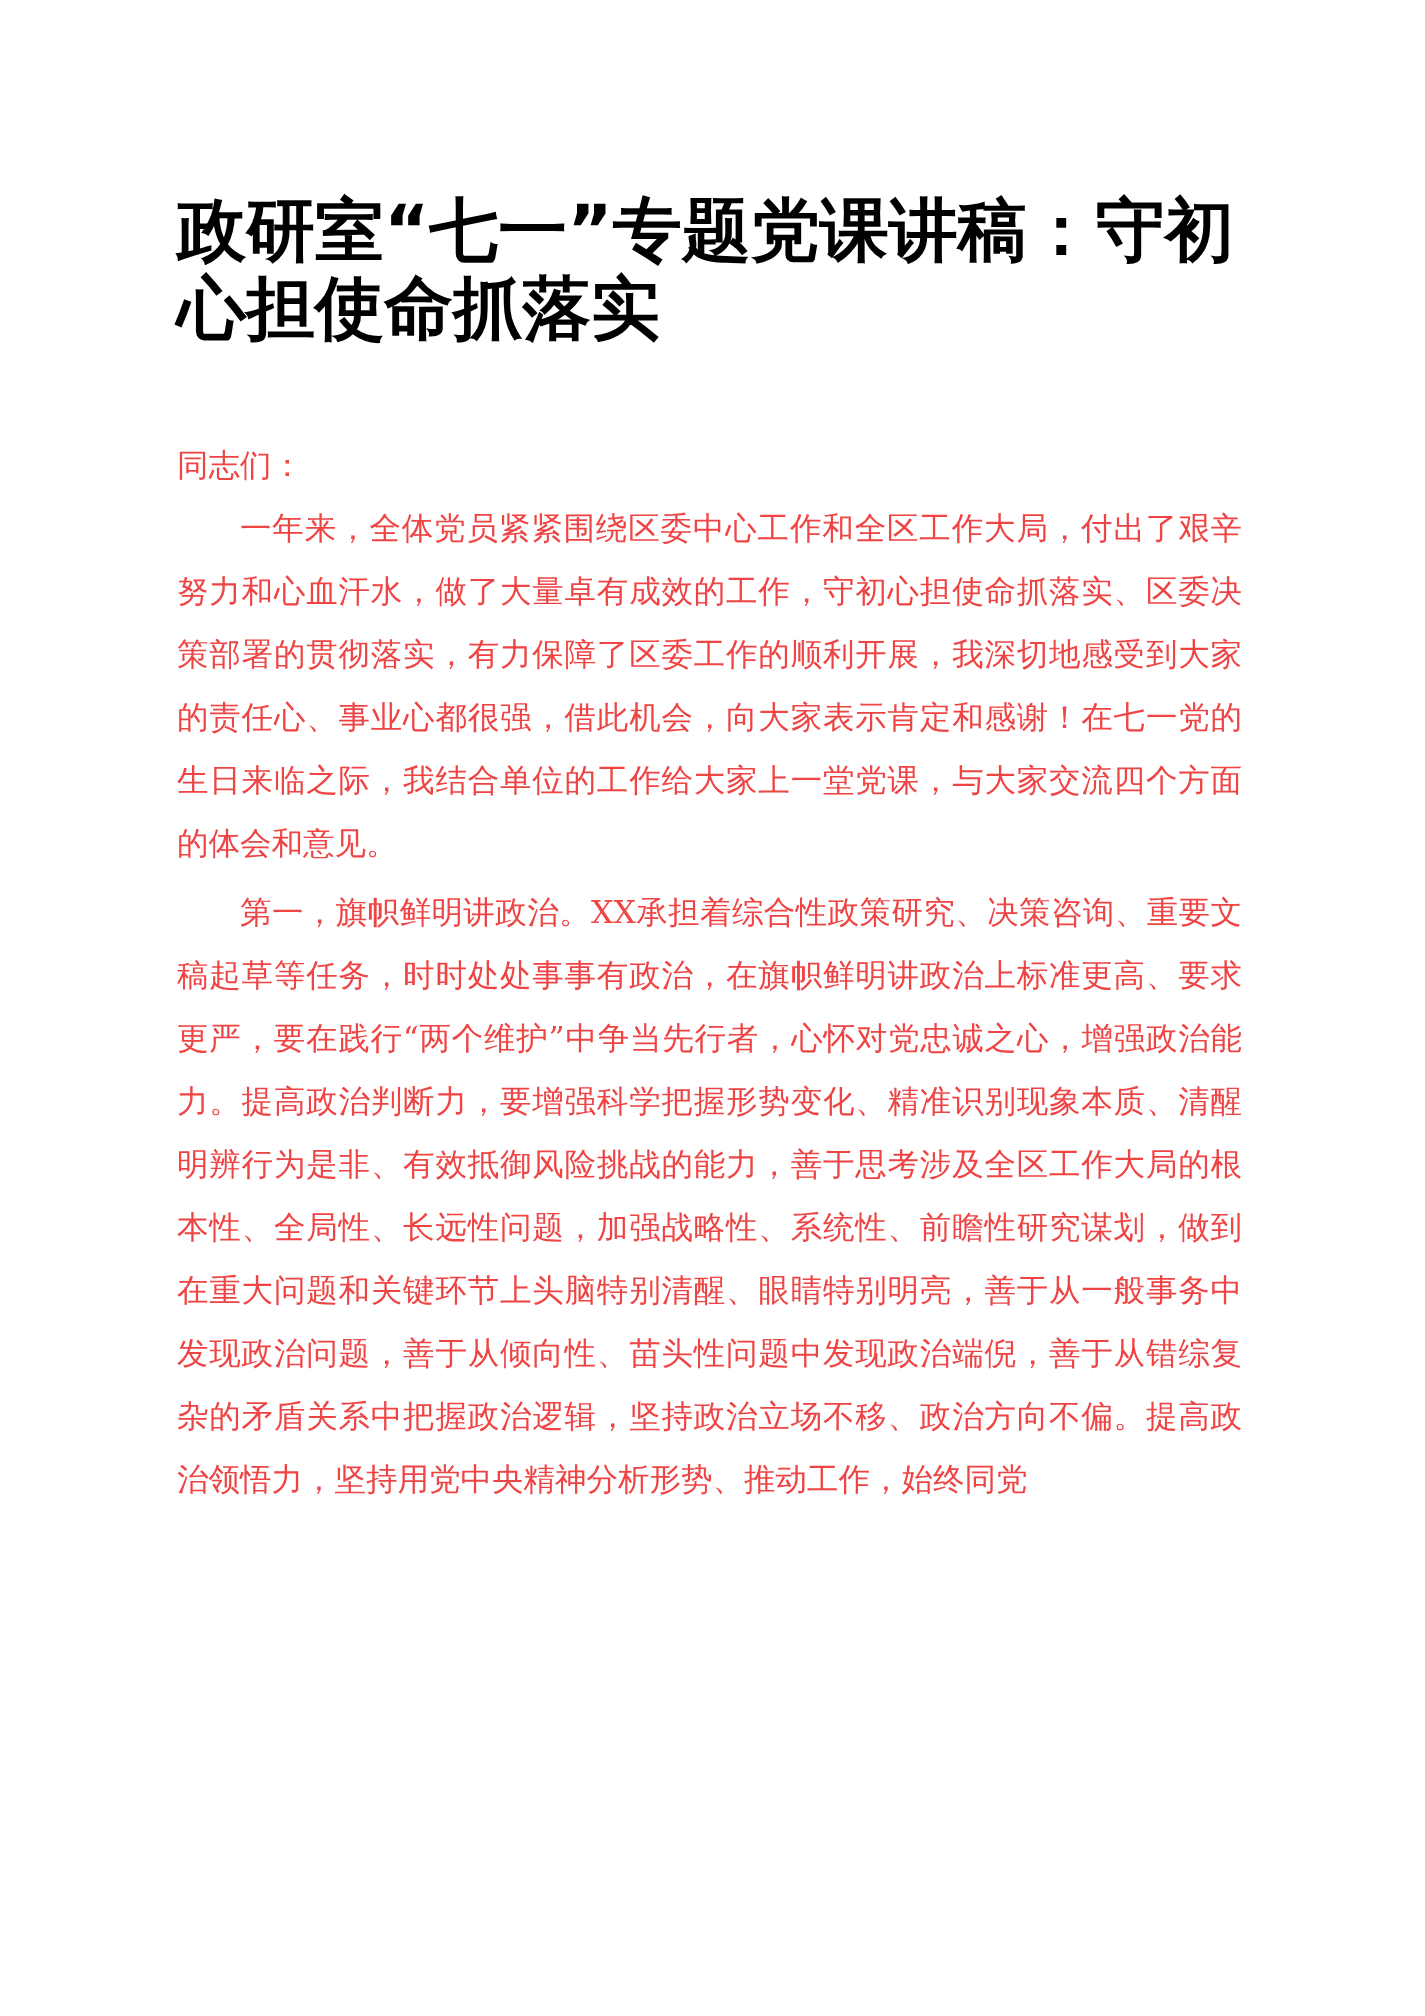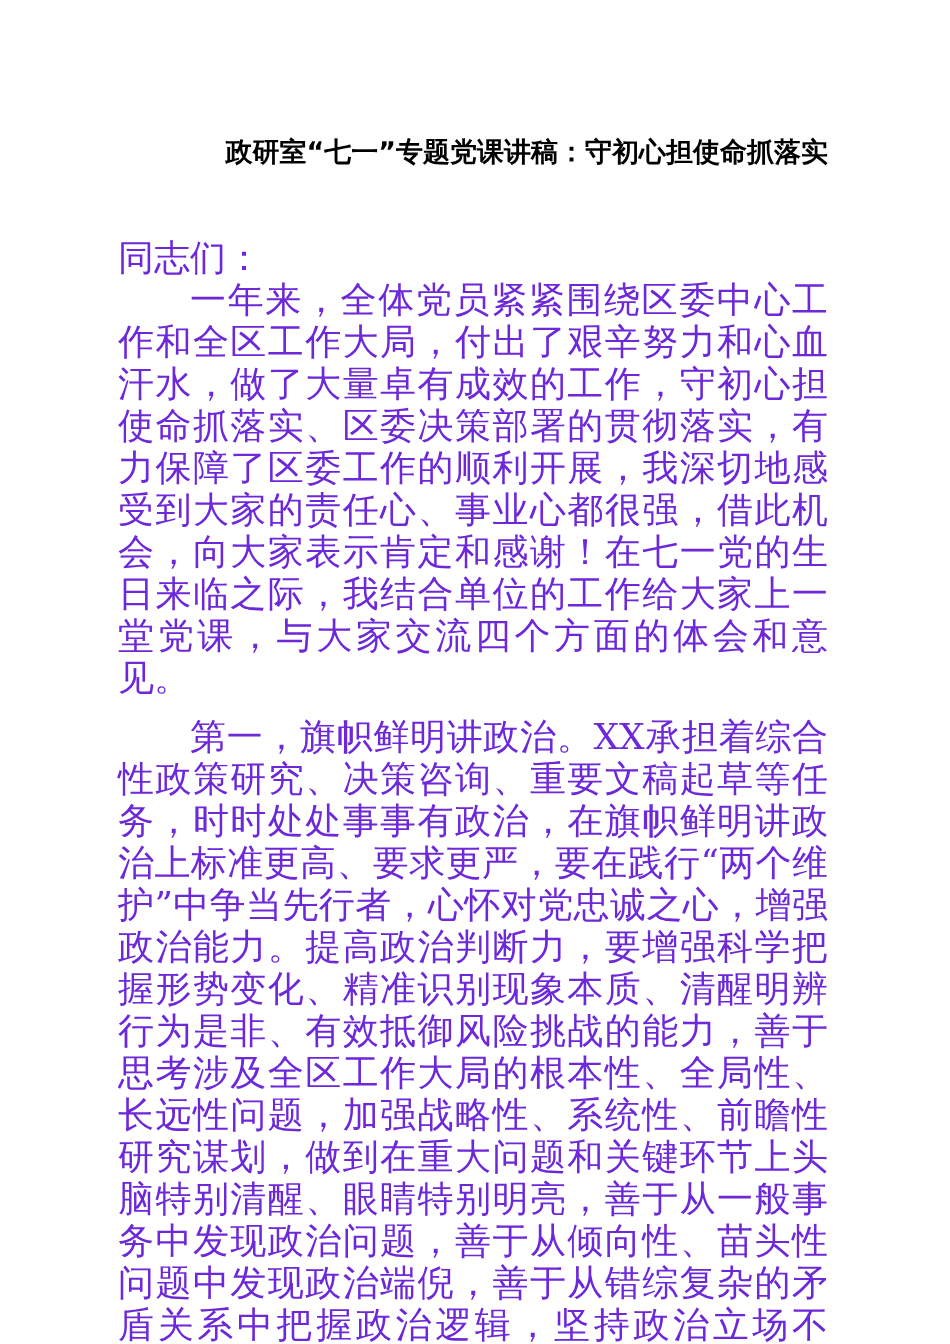--- a/index.html
+++ b/index.html
@@ -21,55 +21,55 @@
     position: absolute;
     left: 118px;
     top: 0;
     width: 710px;
   }
 
   
   .doc-title {
     font-family: "DejaVu Sans", "Liberation Sans", sans-serif;
     font-weight: 700;
-    font-size: 27px;
+    font-size: 46px;
     line-height: 52px;
-    text-align: right;
+    text-align: left;
     color: #000000;
     letter-spacing: 0px;
     margin: 0;
     padding-top: 127px;
     padding-bottom: 0;
     text-rendering: geometricPrecision;
   }
 
   
   .doc-para {
     font-family: "DejaVu Serif", "Liberation Serif", serif;
-    font-size: 36px;
+    font-size: 21px;
     line-height: 42px;
-    color: #6d28d9;
+    color: #ef4444;
     margin: 0;
     text-align: justify;
     text-justify: inter-ideograph;
     letter-spacing: 0px;
     word-break: break-all;
   }
 
   .salutation {
     margin-top: 58px;
     text-indent: 0;
   }
 
   .indent {
     text-indent: 2em;
   }
 
   .para-gap {
-    margin-top: 17px;
+    margin-top: 4px;
   }
 </style>
 </head>
 <body>
 
 <div class="page">
   <div class="doc-body">
 
     <h1 class="doc-title">政研室“七一”专题党课讲稿：守初心担使命抓落实</h1>
 

